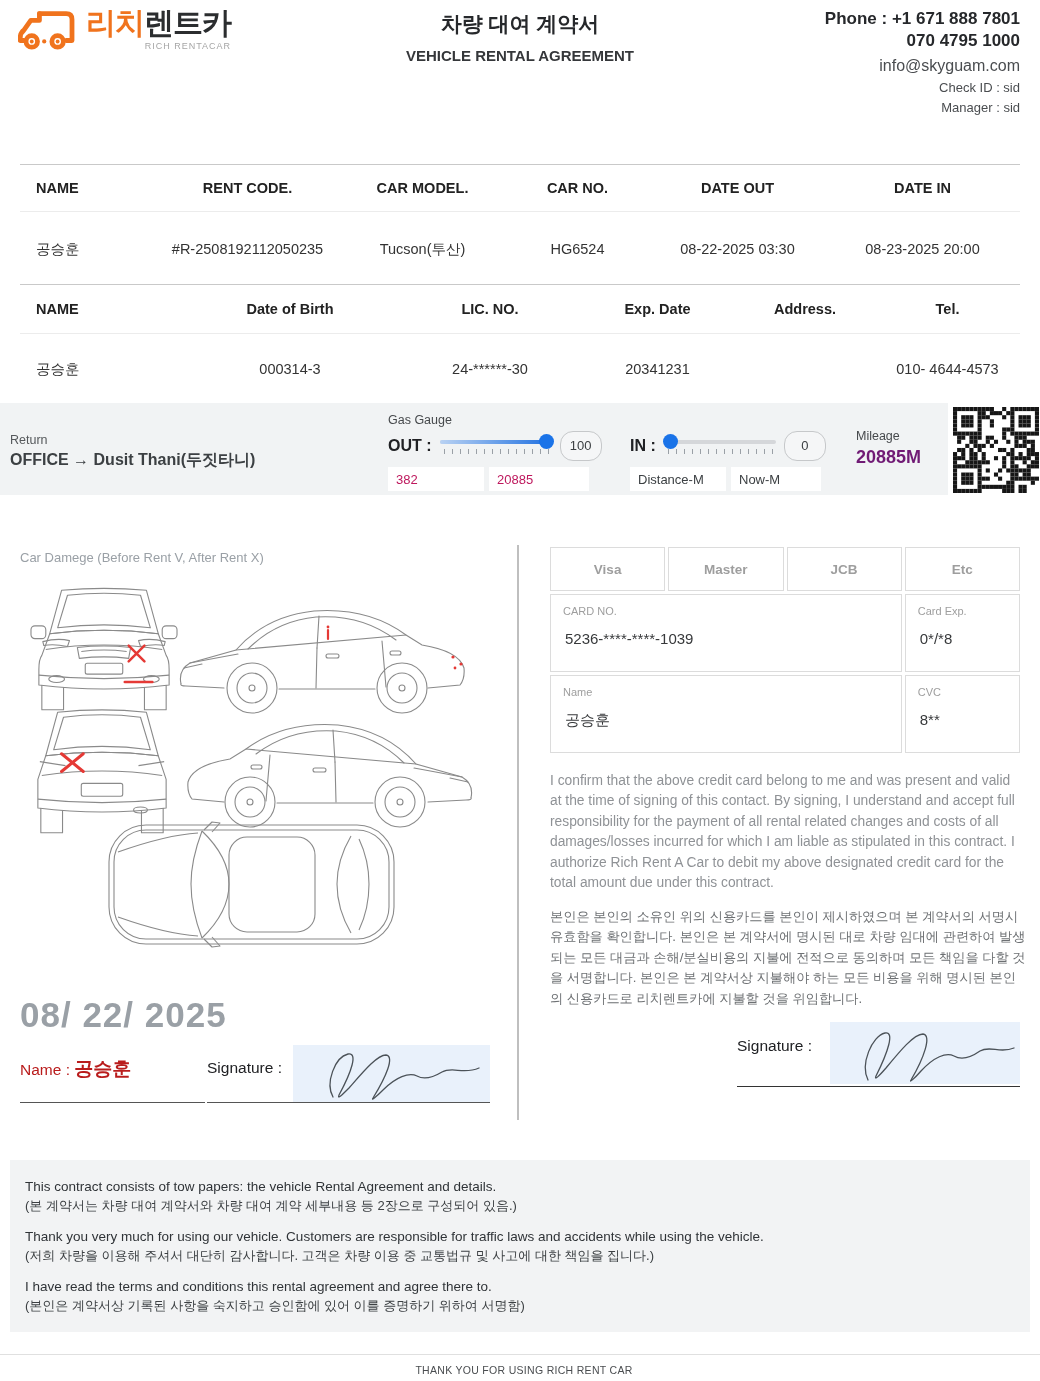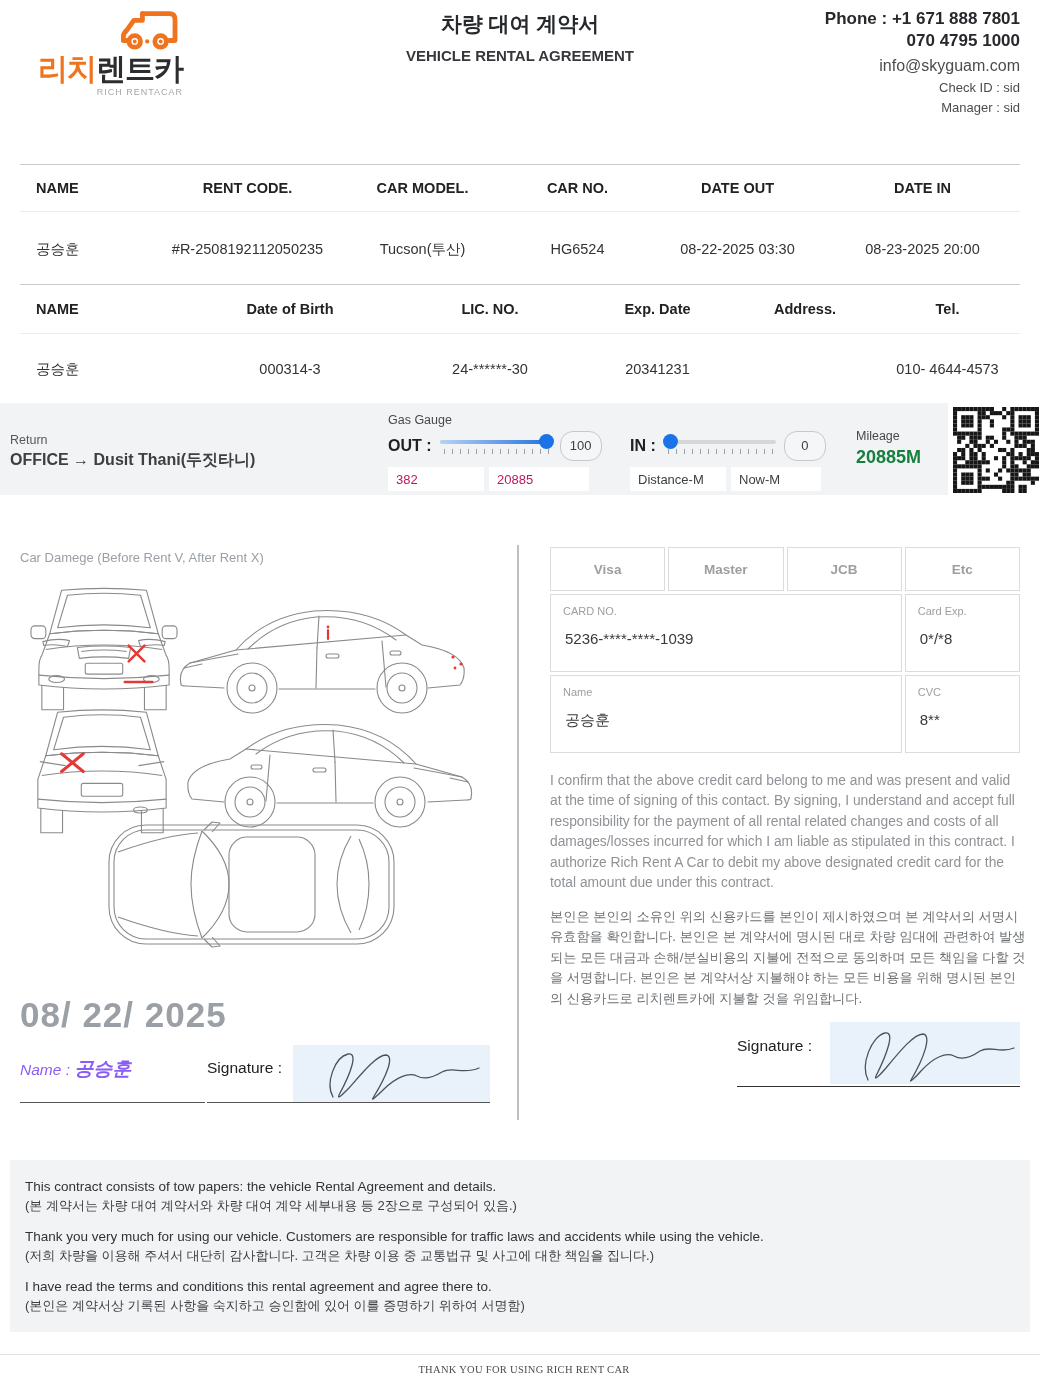--- a/index.html
+++ b/index.html
@@ -1,21 +1,21 @@
 <!DOCTYPE html>
 <html><head>
 <meta charset="utf-8">
 <title>Vehicle Rental Agreement</title>
 <style>
   html,body{margin:0;padding:0;background:#fff;}
   .page{position:relative;width:1040px;height:1381px;background:#fff;
         font-family:"Liberation Sans","DejaVu Sans",sans-serif;color:#202124;overflow:hidden;}
 
   
-  .logo{position:absolute;left:32px;top:6px;display:flex;align-items:flex-end;flex-direction:column;}
+  .logo{position:absolute;left:18px;top:6px;display:flex;align-items:flex-start;}
   .logo svg{display:block;}
   .brand{margin-left:6px;}
   .brand-line{font-size:30px;font-weight:bold;letter-spacing:-1px;line-height:34px;white-space:nowrap;}
   .brand-kr-orange{color:#f0731d;}
   .brand-kr-black{color:#2b2d2f;}
   .brand-en{font-size:9px;color:#a6a6a6;letter-spacing:1px;text-align:right;margin-top:1px;}
   .title-wrap{position:absolute;left:0;right:0;top:10px;text-align:center;}
   .title-kr{font-size:21px;font-weight:bold;color:#26282b;}
   .title-en{font-size:15px;font-weight:bold;color:#35373a;margin-top:9px;}
   .contact{position:absolute;right:20px;top:8px;text-align:right;}
@@ -51,34 +51,34 @@
   .s-ticks{position:absolute;left:4px;top:13px;width:106px;height:5px;
            background:repeating-linear-gradient(to right,#9aa0a6 0 1px,transparent 1px 8px);}
   .val-box{min-width:26px;padding:0 7px;height:28px;line-height:28px;text-align:center;
            font-size:13px;color:#3c4043;border:1px solid #c6c8ca;border-radius:13px;background:#f5f6f7;}
   .band-inputs{position:absolute;display:flex;gap:5px;}
   .bi-out{left:388px;top:64px;} .bi-in{left:630px;top:64px;border-radius:10px;}
   .band-inputs input{width:80px;height:24px;border:none;background:#fff;font-size:13px;color:#be185d;
                      padding:0 8px;font-family:inherit;outline:none;}
   .band-inputs input::placeholder{color:#3c4043;opacity:1;}
   .mileage-label{position:absolute;left:856px;top:26px;font-size:12.5px;color:#46494c;}
-  .mileage-value{position:absolute;left:856px;top:44px;font-size:18px;font-weight:bold;color:#15803d;}
+  .mileage-value{position:absolute;left:856px;top:44px;font-size:18px;font-weight:bold;color:#701a75;}
   .qr{position:absolute;left:951px;top:404px;width:90px;height:92px;background:#fff;
       display:flex;align-items:center;justify-content:center;}
 
   
   .v-divider{position:absolute;left:517px;top:545px;width:2px;height:575px;background:#bfbfbf;}
   .damage-label{position:absolute;left:20px;top:550px;font-size:13px;color:#9aa0a6;}
   .car{position:absolute;}
   .car-front{left:30px;top:584px;} .car-side1{left:176px;top:580px;}
   .car-rear{left:28px;top:706px;}  .car-side2{left:180px;top:694px;}
   .car-top{left:106px;top:820px;}
   .date-left{position:absolute;left:20px;top:995px;width:470px;text-align:left;
              font-size:35px;font-weight:bold;color:#9aa0a6;letter-spacing:1px;}
-  .name-row{position:absolute;left:20px;top:1056px;font-size:15.5px;color:#8b5cf6;font-style:italic;}
+  .name-row{position:absolute;left:20px;top:1056px;font-size:15.5px;color:#b91c1c;}
   .name-row b{font-size:19px;}
   .sig-label-l{position:absolute;left:207px;top:1059px;font-size:15.5px;color:#202124;}
   .sig-box{position:absolute;background:#e9f1fb;}
   .sig-box-l{left:293px;top:1045px;width:197px;height:57px;}
   .u-line{position:absolute;height:1px;background:#555;}
   .ul-name{left:20px;top:1102px;width:185px;}
   .ul-sig-l{left:207px;top:1102px;width:283px;}
 
   
   .card-table{position:absolute;left:550px;top:547px;width:470px;display:grid;
@@ -97,21 +97,21 @@
   .ul-sig-r{left:737px;top:1086px;width:283px;background:#333;}
 
   
   .notes{position:absolute;left:10px;top:1160px;width:1020px;height:172px;background:#f2f3f4;
          box-sizing:border-box;padding:17px 15px 0 15px;}
   .note-pair{margin-bottom:12px;}
   .note-en{font-size:13.5px;color:#2f3337;line-height:19px;}
   .note-kr{font-size:13px;color:#3c4043;line-height:19px;}
   .bottom-line{position:absolute;left:0;top:1354px;width:1040px;height:1px;background:#e0e0e0;}
   .thanks{position:absolute;left:8px;right:0;top:1364px;text-align:center;
-          font-size:10.5px;color:#4a4d50;letter-spacing:0.3px;font-family:Liberation Serif, serif;}
+          font-size:10.5px;color:#4a4d50;letter-spacing:0.3px;}
 
   svg.sketch *{vector-effect:non-scaling-stroke;}
 </style>
 </head>
 <body>
 
 <div class="page">
 
   <div class="logo">
     <svg width="62" height="46" viewBox="0 0 64 48">

